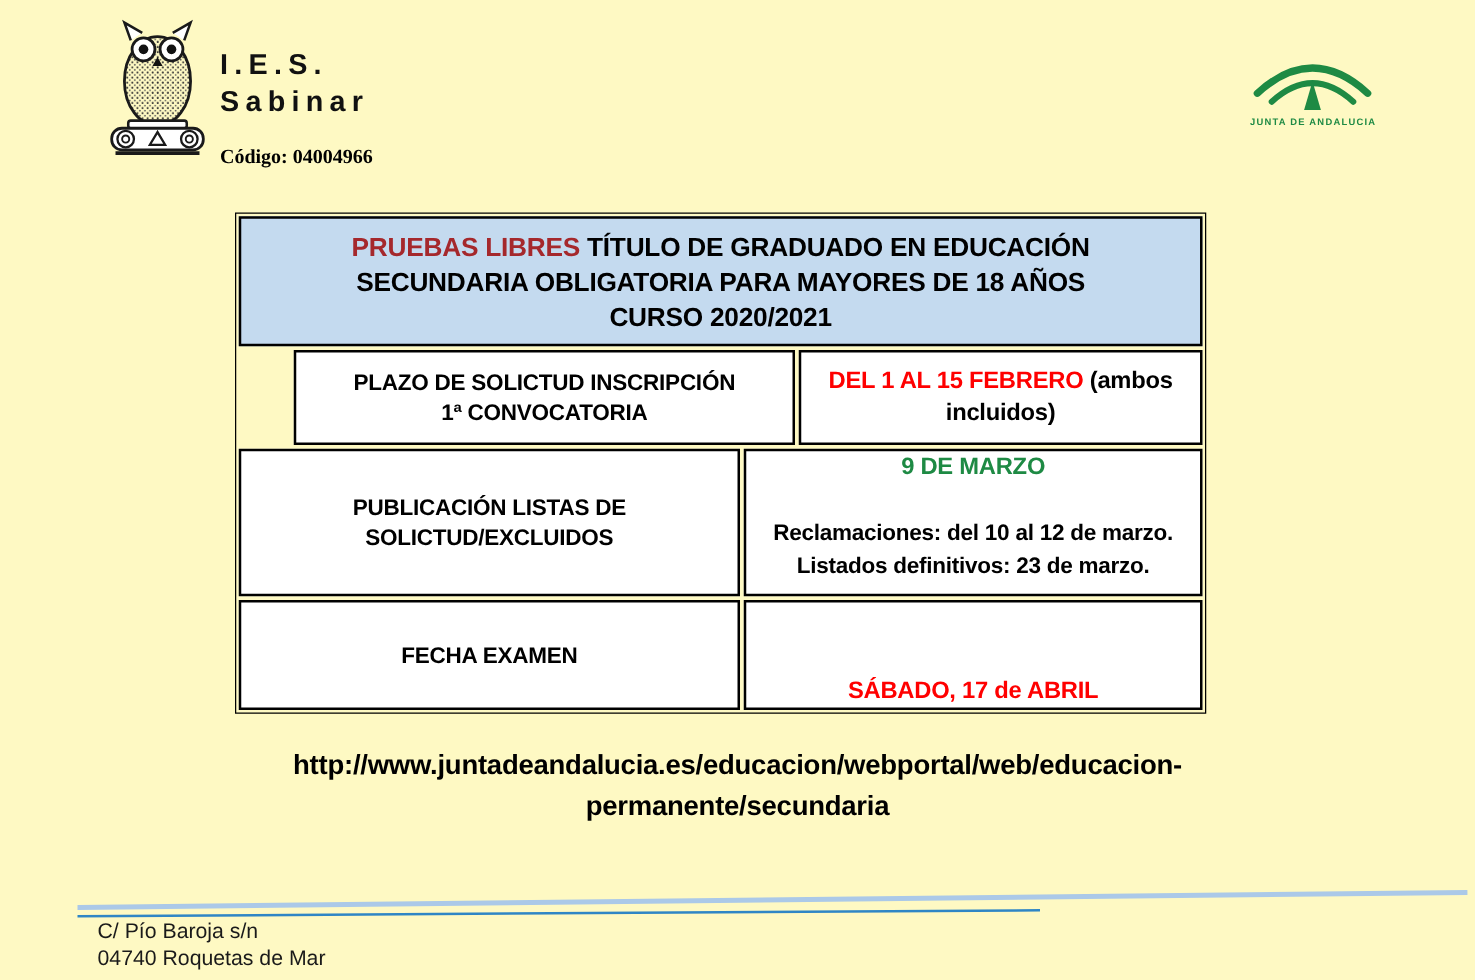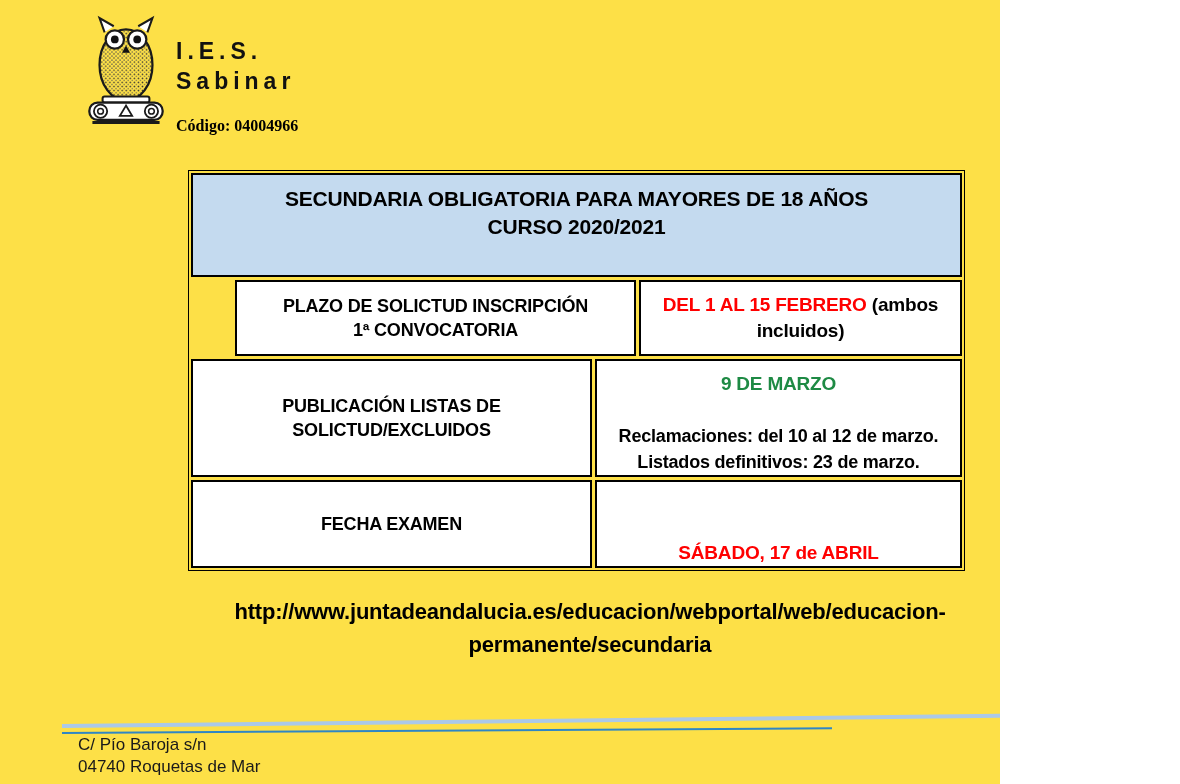--- a/index.html
+++ b/index.html
@@ -1,17 +1,17 @@
 <!DOCTYPE html>
 <html><head>
 <meta charset="utf-8">
 <style>
   html,body { margin:0; padding:0; background:#ffffff; }
   .page {
-    position:relative; width:1000px; height:784px; background:#fde047;
+    position:relative; width:1180px; height:784px; background:#fef9c3;
     font-family:"Liberation Sans", sans-serif; overflow:hidden;
   }
 
   
   .owl-logo { position:absolute; left:80px; top:12px; width:92px; height:114px; }
   .brand { position:absolute; left:176px; top:36px; }
   .brand-line {
     font-weight:bold; font-size:23px; color:#111; letter-spacing:5px;
     line-height:30px; white-space:nowrap;
   }
@@ -52,21 +52,21 @@
   .label-line {
     font-weight:bold; font-size:18px; line-height:24px; color:#000;
     letter-spacing:-0.2px;
   }
   .value-line { font-weight:bold; font-size:19px; line-height:26px; color:#000; letter-spacing:-0.2px; }
   .red-text   { color:#FF0000; }
   .green-text { color:#1E8A44; }
   .row-1 { height:76px;padding-left:44px; }
   .row-2 { height:118px; }
   .row-3 { height:88px; }
-  .cell-value-split { justify-content:flex-start; padding-top:10px; }
+  .cell-value-split { justify-content:flex-start; }
   .value-sub { font-weight:bold; font-size:18px; line-height:26px; color:#000; letter-spacing:-0.2px; }
   .value-gap { height:26px; }
   .cell-value-top { justify-content:flex-end; padding-top:16px; }
 
   
   .info-block {
     position:absolute; left:0; top:595px; width:1180px; text-align:center;
   }
   .info-line {
     font-weight:bold; font-size:22px; line-height:33px; color:#000;
@@ -140,20 +140,23 @@
       <path d="M4 36 Q50 -6 96 36" fill="none" stroke="#1E8A44" stroke-width="6" stroke-linecap="round"></path>
       <path d="M16 43 Q50 12 84 43" fill="none" stroke="#1E8A44" stroke-width="5" stroke-linecap="round"></path>
       <polygon points="50,26 43,50 57,50" fill="#1E8A44"></polygon>
     </svg>
     <div class="junta-text">JUNTA DE ANDALUCIA</div>
   </div>
 
   <div class="doc-table">
 
     <div class="t-cell t-head">
+      <div class="title-line">
+        <span class="title-highlight">PRUEBAS LIBRES</span><span> TÍTULO DE GRADUADO EN EDUCACIÓN</span>
+      </div>
       <div class="title-line">SECUNDARIA OBLIGATORIA PARA MAYORES DE 18 AÑOS</div>
       <div class="title-line">CURSO 2020/2021</div>
     </div>
 
     <div class="t-row row-1">
       <div class="t-cell cell-label">
         <div class="label-line">PLAZO DE SOLICTUD INSCRIPCIÓN</div>
         <div class="label-line">1ª CONVOCATORIA</div>
       </div>
       <div class="t-cell cell-value">

